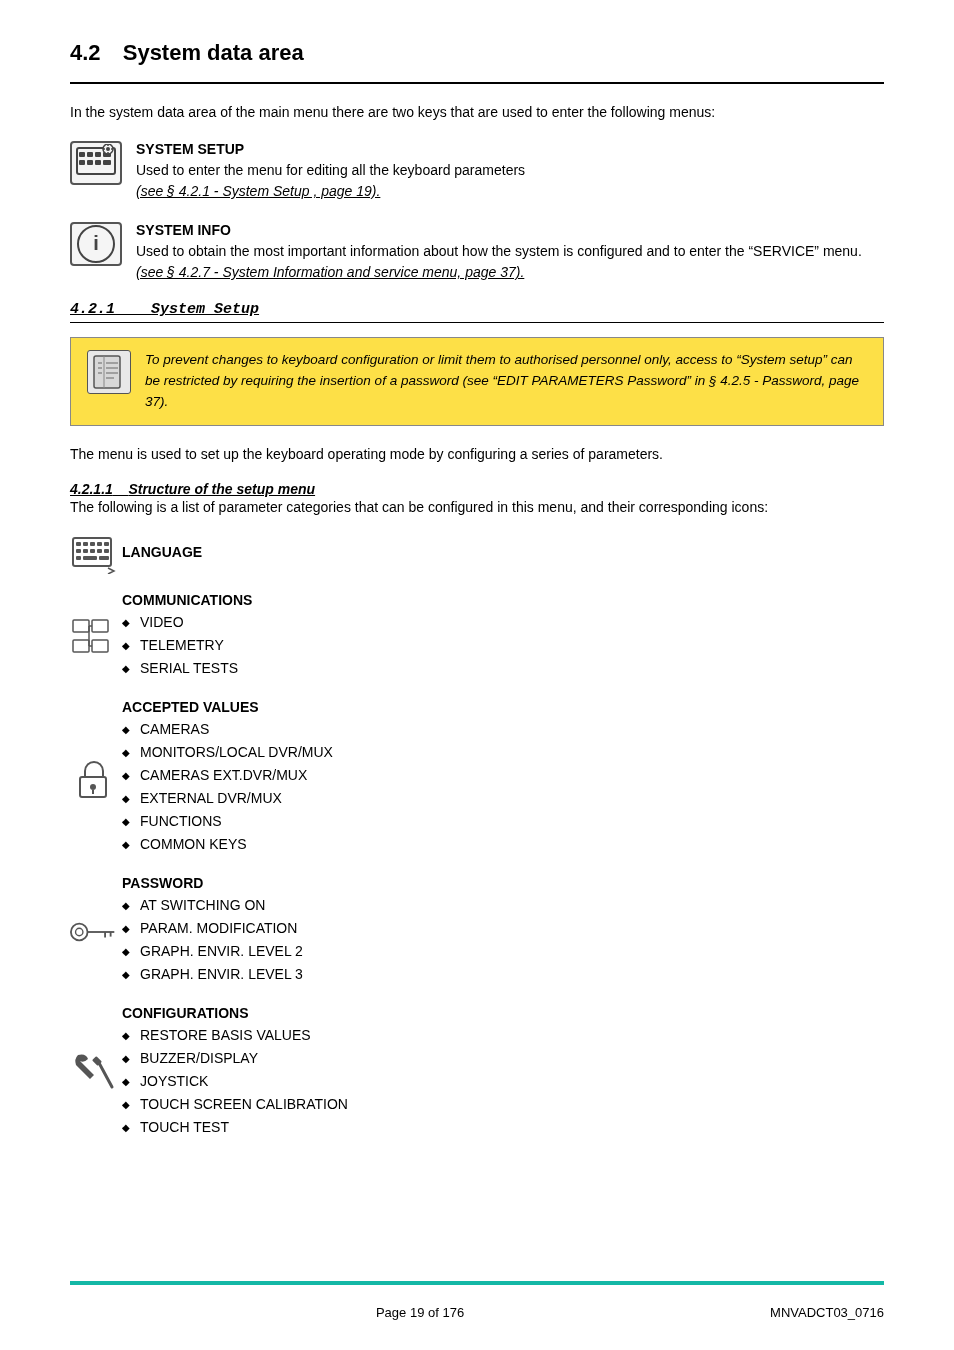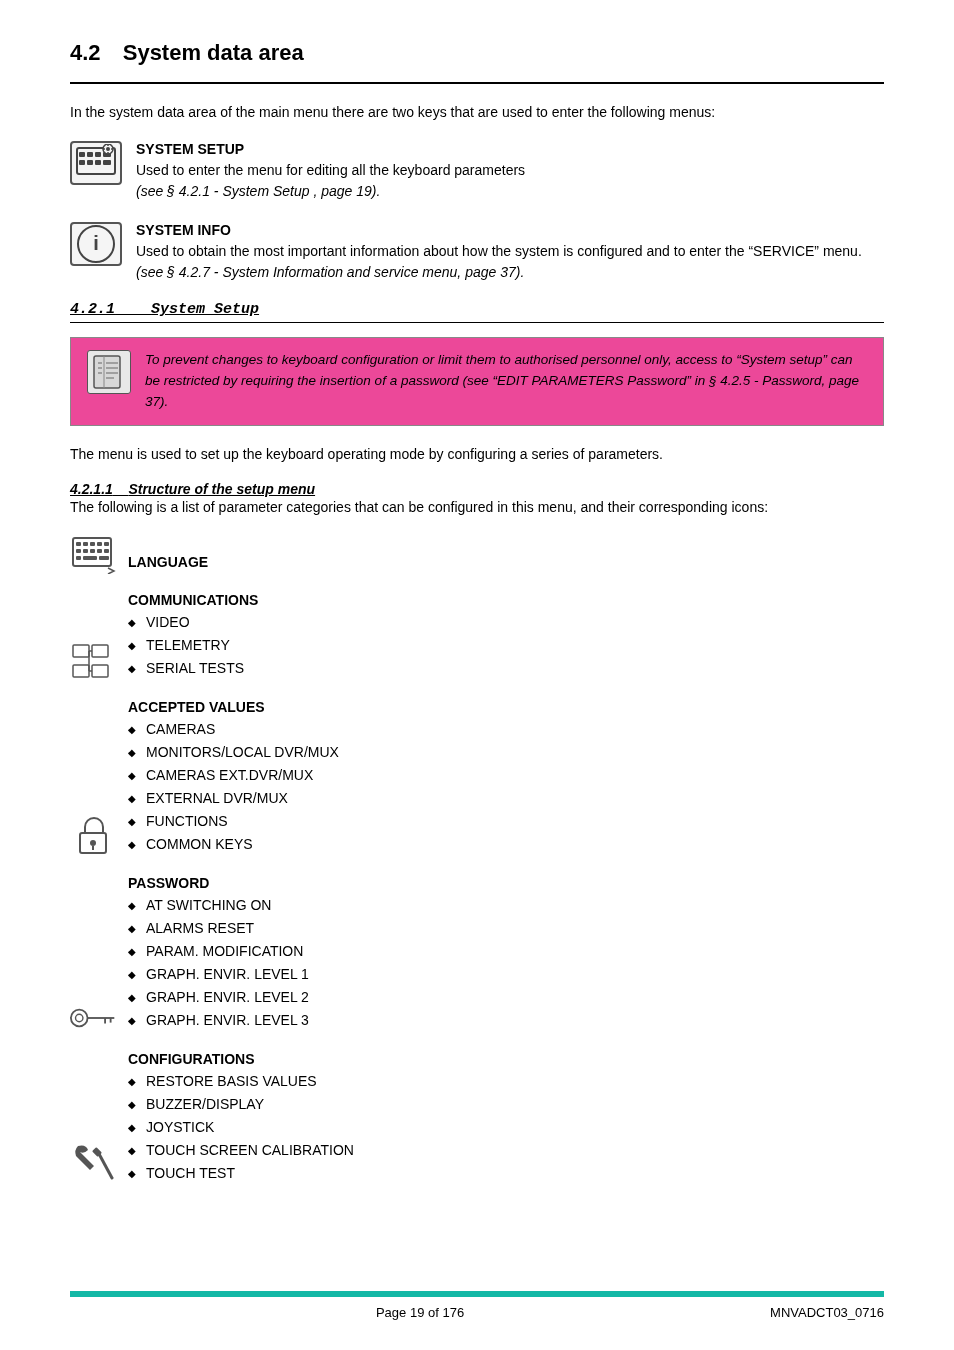--- a/index.html
+++ b/index.html
@@ -59,20 +59,21 @@
     }
     .icon-desc {
       flex: 1;
       line-height: 1.5;
     }
     .icon-desc .title {
       font-weight: bold;
     }
     .icon-desc .italic {
       font-style: italic;
+      text-decoration: underline;
     }
     
     .subsection-title {
       font-size: 15px;
       font-weight: bold;
       text-decoration: underline;
       font-style: italic;
       border-bottom: 1px solid #000;
       padding-bottom: 4px;
       margin-bottom: 14px;
@@ -80,21 +81,21 @@
       font-family: Liberation Mono, monospace;
     }
     
     .note-box {
       border: 1px solid #888;
       padding: 12px 16px;
       margin-bottom: 18px;
       display: flex;
       align-items: flex-start;
       gap: 14px;
-      background: #ec4899;
+      background: #fde047;
     }
     .note-icon {
       width: 44px;
       min-width: 44px;
       height: 44px;
       border: 1.5px solid #555;
       display: flex;
       align-items: center;
       justify-content: center;
       font-size: 20px;
@@ -110,23 +111,23 @@
     .subsubsection-title {
       font-size: 14px;
       font-weight: bold;
       text-decoration: underline;
       font-style: italic;
       margin-top: 6px;
     }
     
     .category-row {
       display: flex;
-      align-items: flex-end;
+      align-items: center;
       margin-bottom: 18px;
-      gap: 10px;
+      gap: 4px;
     }
     .cat-icon {
       width: 48px;
       min-width: 48px;
       display: flex;
       align-items: center;
       justify-content: center;
       margin-top: 2px;
     }
     .cat-content {
@@ -153,22 +154,22 @@
       font-size: 10px;
       margin-top: 3px;
       min-width: 12px;
     }
     
     .page-footer {
       position: absolute;
       bottom: 30px;
       left: 70px;
       right: 70px;
-      border-top: 6px solid #14b8a6;
-      padding-top: 8px;
+      border-top: 4px solid #14b8a6;
+      padding-top: 20px;
       display: flex;
       justify-content: space-between;
       align-items: center;
       font-size: 13px;
     }
   </style>
 </head>
 <body>
 
 <div class="page-container">
@@ -354,27 +355,21 @@
         <line x1="44" y1="15" x2="44" y2="20" stroke="#555" stroke-width="2"></line>
       </svg>
     </div>
     <div class="cat-content">
       <div class="cat-title">PASSWORD</div>
       <ul class="bullet-list">
         <li>
             <span>AT SWITCHING ON</span>
           </li>
         <li>
-            <span>ALARMS RESET</span>
-          </li>
-        <li>
             <span>PARAM. MODIFICATION</span>
-          </li>
-        <li>
-            <span>GRAPH. ENVIR. LEVEL 1</span>
           </li>
         <li>
             <span>GRAPH. ENVIR. LEVEL 2</span>
           </li>
         <li>
             <span>GRAPH. ENVIR. LEVEL 3</span>
           </li>
       </ul>
     </div>
   </div>

